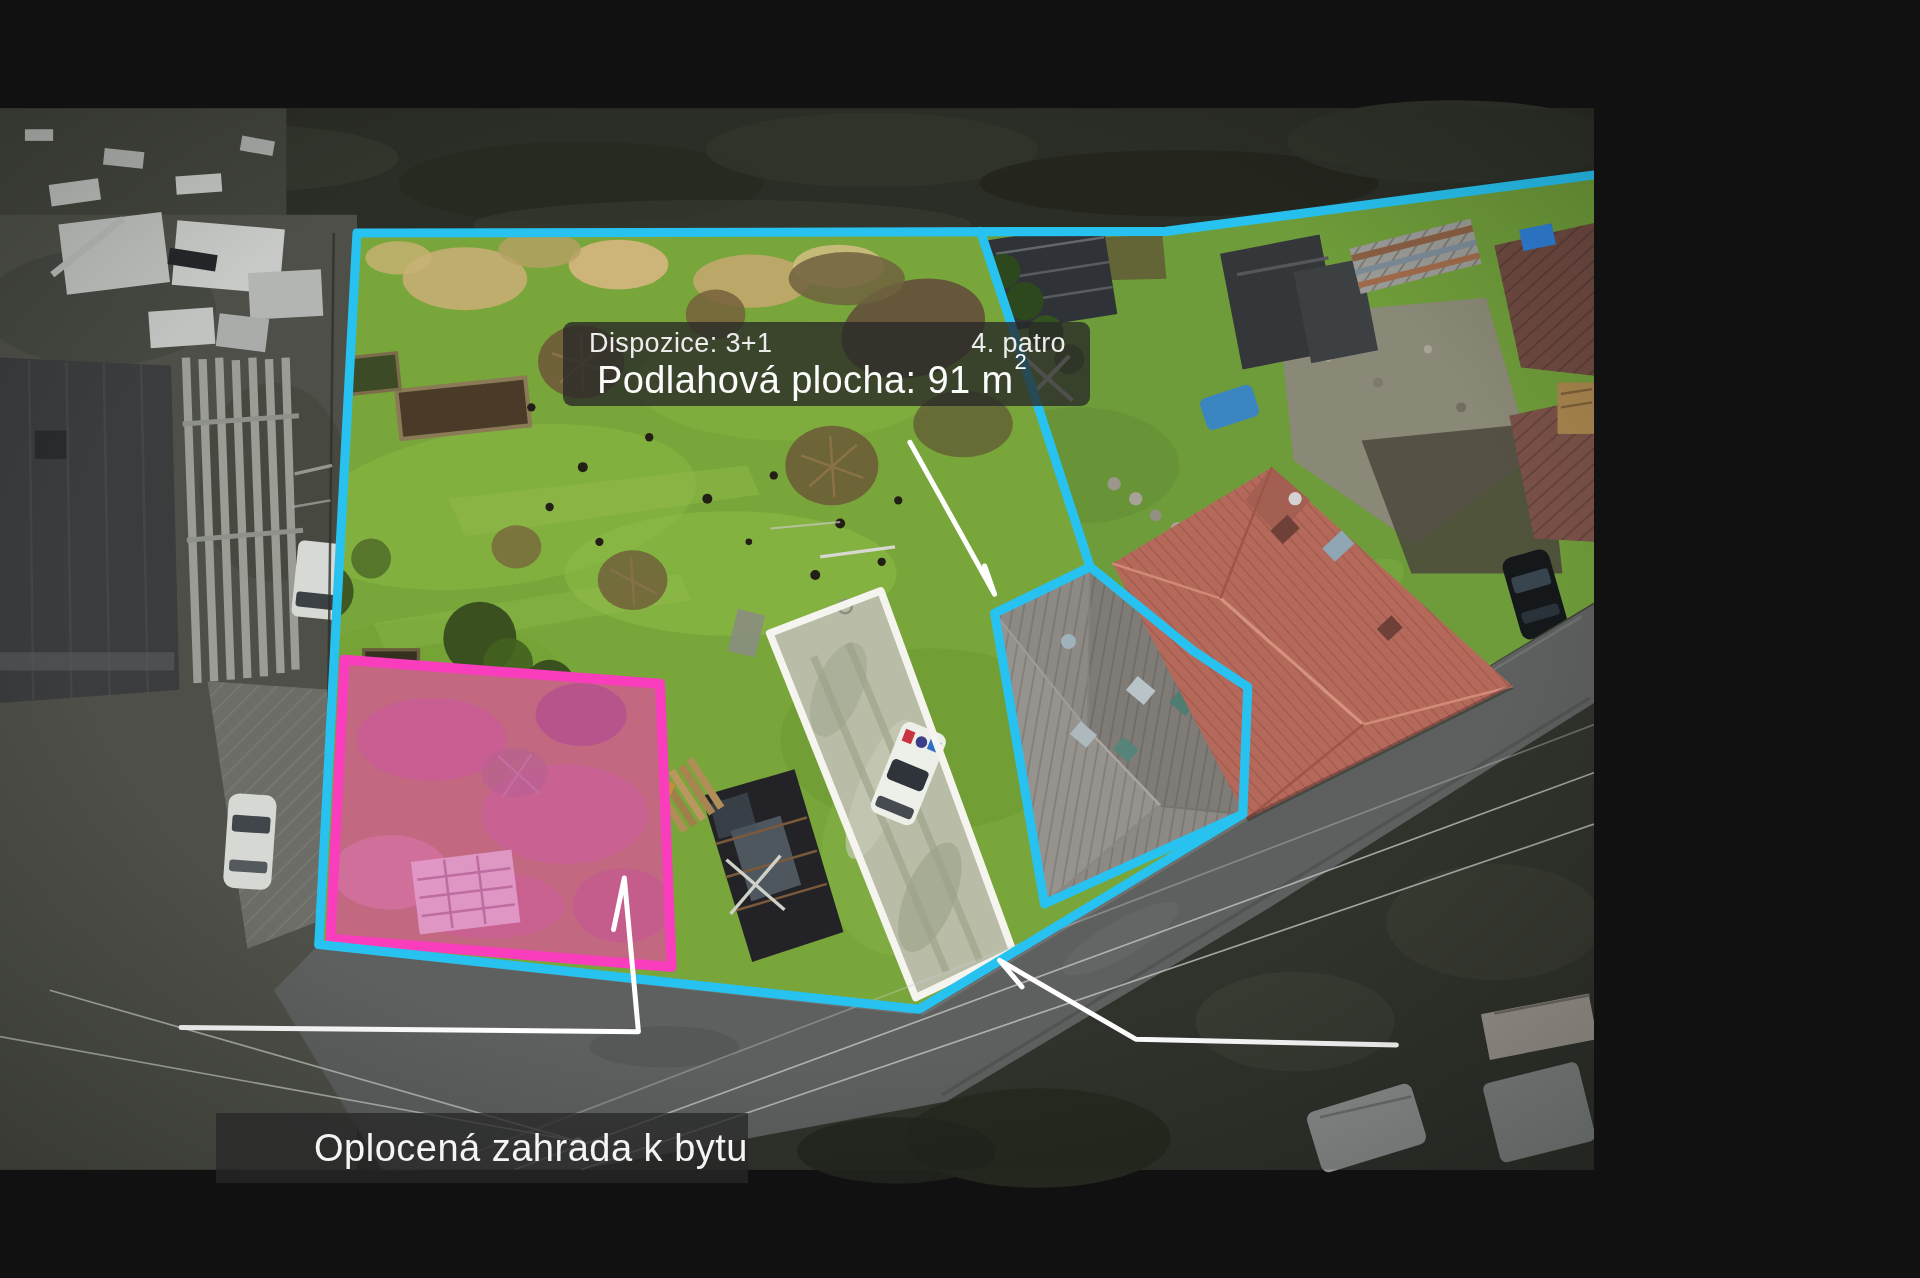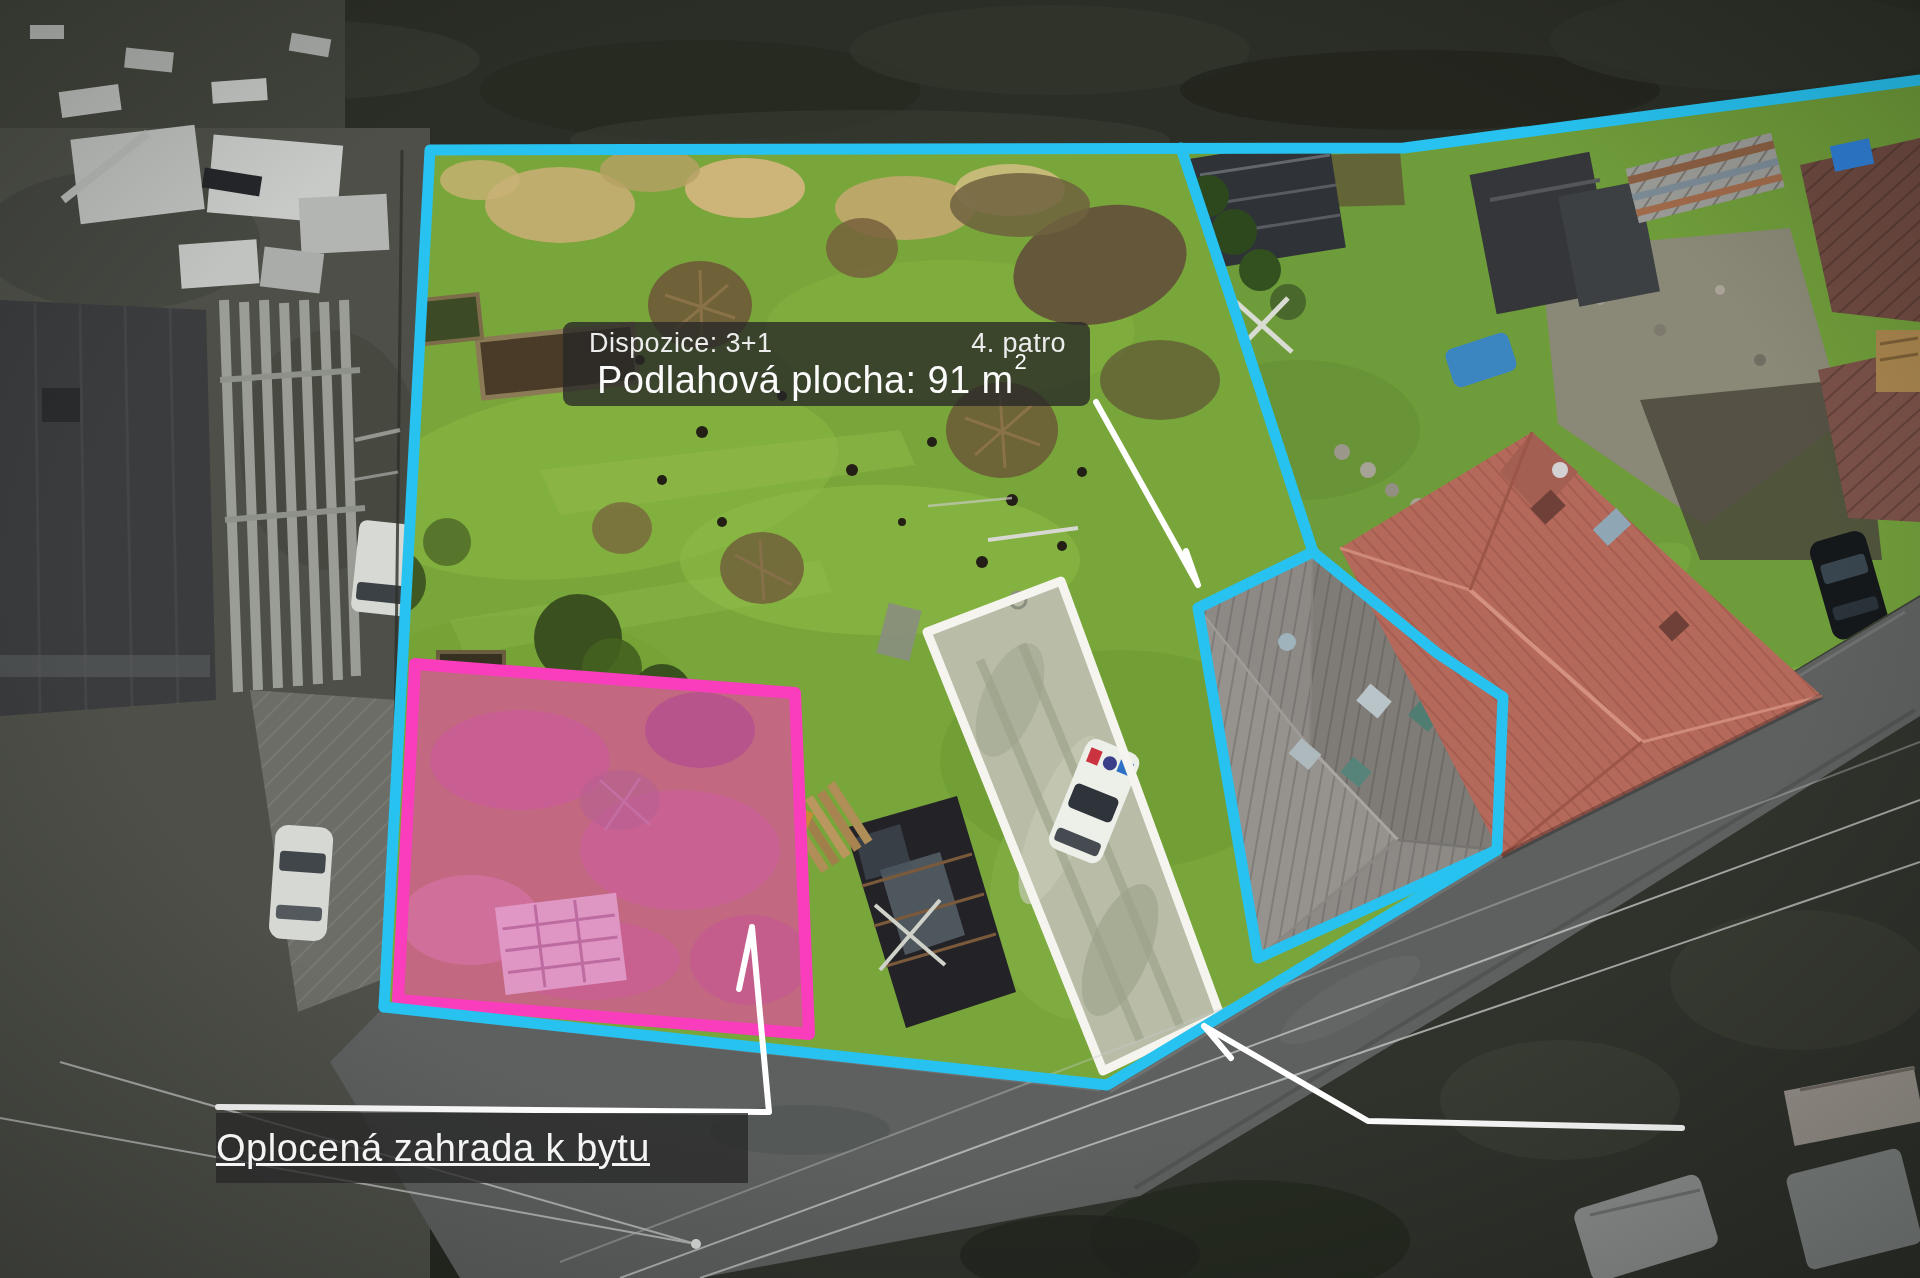--- a/index.html
+++ b/index.html
@@ -1,21 +1,21 @@
 <!DOCTYPE html>
 <html><head>
 <meta charset="utf-8">
 <style>
   html,body{margin:0;padding:0;background:#111;}
-  #stage{position:relative;width:1920px;height:1278px;overflow:hidden;
+  #stage{position:relative;width:1594px;height:1278px;overflow:hidden;
          font-family:"Liberation Sans","DejaVu Sans",sans-serif;}
   #scene{position:absolute;left:0;top:0;width:100%;height:100%;display:block;}
   .label{position:absolute;background:rgba(40,40,40,0.78);color:#f4f4f4;
-         display:flex;align-items:center;justify-content:flex-start;
-         border-radius:0;letter-spacing:0.5px;text-decoration:underline;}
+         display:flex;align-items:center;justify-content:flex-end;
+         border-radius:0;letter-spacing:0.5px;}
   #info-box{left:563px;top:322px;width:527px;height:84px;
             background:rgba(40,40,40,0.78);border-radius:9px;color:#f0f0f0;
             position:absolute;display:flex;flex-direction:column;letter-spacing:0.4px;}
   #info-box .row1{display:flex;justify-content:space-between;
                   padding:7px 24px 0 26px;font-size:27px;line-height:1.1;color:#ececec;}
   #info-box .row2{padding:1px 0 0 26px;font-size:38px;line-height:1.1;color:#fbfbfb;margin-left:8px;}
   #info-box sup{font-size:58%;position:relative;top:-0.45em;margin-left:1px;}
   #garden-label{left:216px;top:1113px;width:532px;height:70px;font-size:38px;}
   #parking-label{left:1368px;top:1130px;width:314px;height:65px;font-size:37px;}
 </style>

